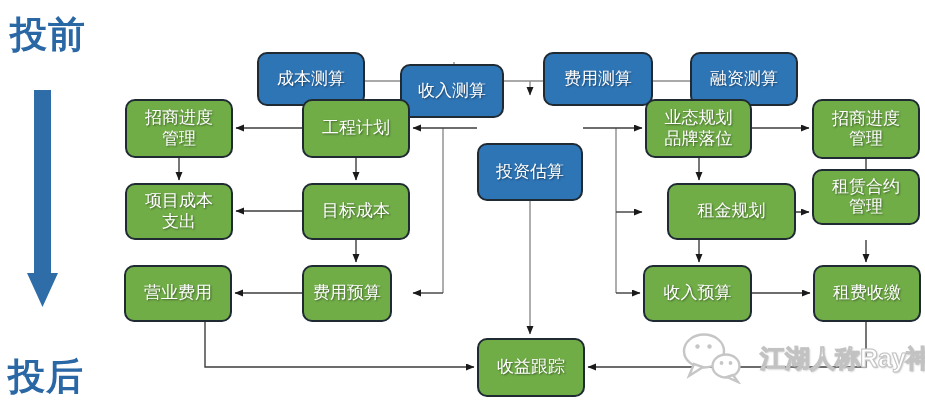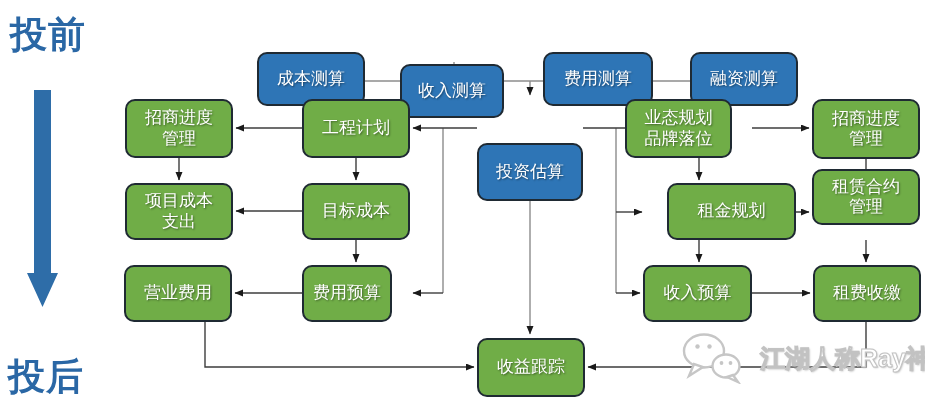--- a/index.html
+++ b/index.html
@@ -89,21 +89,21 @@
   <div class="node blue" style="left:257px;top:8px;width:108px;height:54px">成本测算</div>
   <div class="node blue" style="left:400px;top:20px;width:104px;height:54px">收入测算</div>
   <div class="node blue" style="left:543px;top:8px;width:110px;height:54px">费用测算</div>
   <div class="node blue" style="left:690px;top:8px;width:108px;height:54px">融资测算</div>
 
   <div class="node blue" style="left:477px;top:99px;width:106px;height:58px">投资估算</div>
 
   <div class="node green" style="left:125px;top:99px;width:108px;height:59px">招商进度
 管理</div>
   <div class="node green" style="left:302px;top:99px;width:108px;height:59px">工程计划</div>
-  <div class="node green" style="left:625px;top:99px;width:107px;height:59px">业态规划
+  <div class="node green" style="left:645px;top:99px;width:107px;height:59px">业态规划
 品牌落位</div>
   <div class="node green" style="left:812px;top:99px;width:108px;height:60px">招商进度
 管理</div>
 
   <div class="node green" style="left:125px;top:183px;width:108px;height:57px">项目成本
 支出</div>
   <div class="node green" style="left:302px;top:183px;width:108px;height:57px">目标成本</div>
   <div class="node green" style="left:667px;top:183px;width:129px;height:57px">租金规划</div>
   <div class="node green" style="left:812px;top:169px;width:108px;height:56px">租赁合约
 管理</div>

